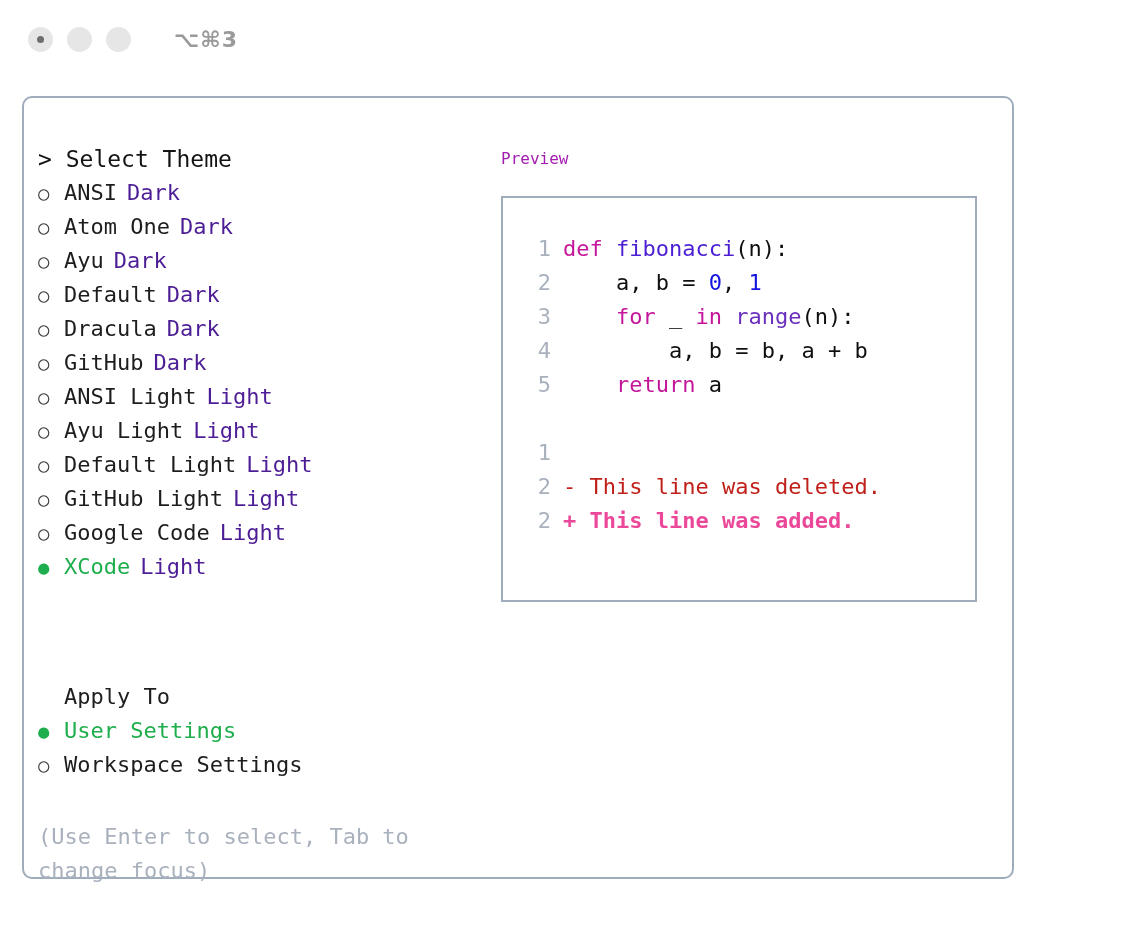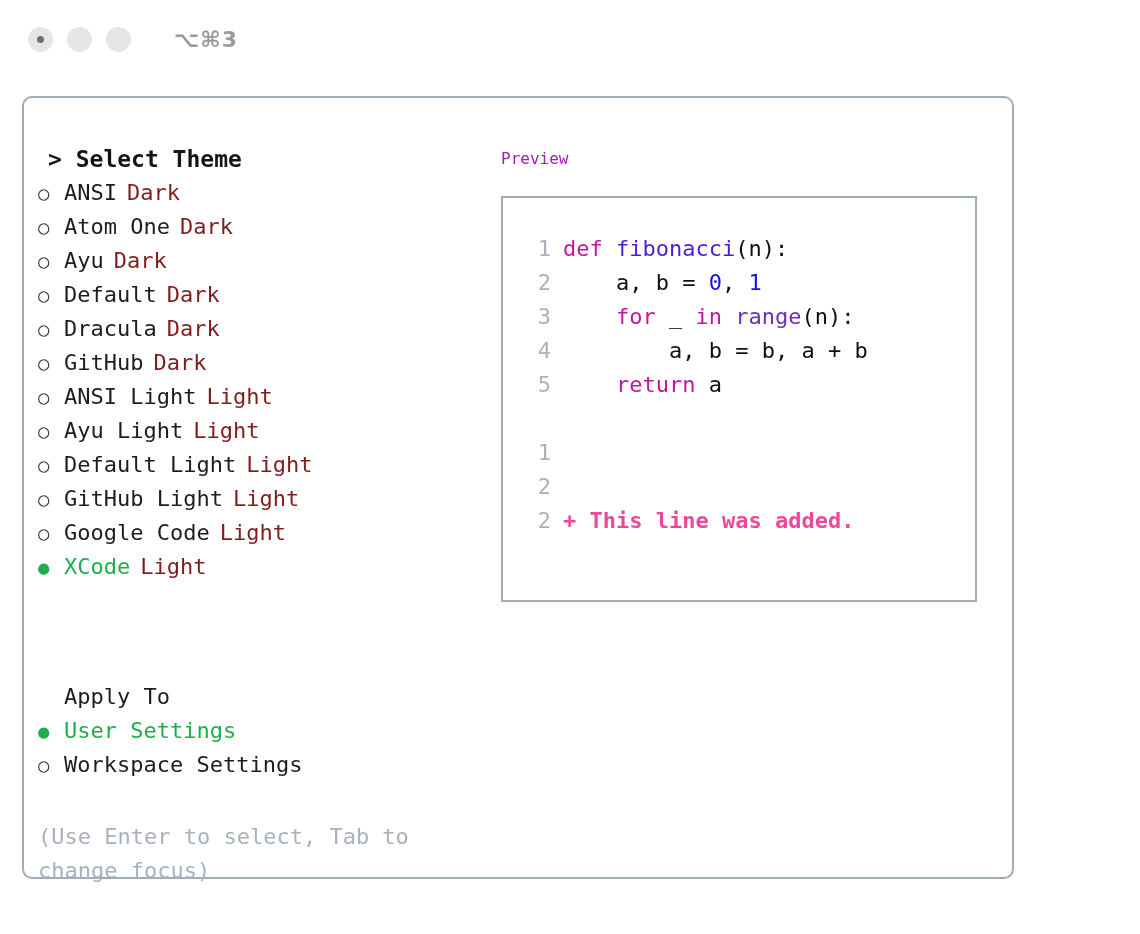--- a/index.html
+++ b/index.html
@@ -70,46 +70,45 @@
   }
 
   
   .left-col {
     position: absolute;
     left: 14px; top: 44px;
     width: 440px;
   }
   .section-header {
     font-size: 23px;
-    font-weight: bold;
+    font-weight: normal;
     color: #141414;
     line-height: 34px;
     white-space: pre;
-    margin-left: 10px;
   }
   .opt-row {
     display: flex;
     align-items: baseline;
     line-height: 34px;
     font-size: 22px;
     white-space: pre;
   }
   .marker {
     width: 26px;
     flex: 0 0 26px;
     font-size: 19px;
     color: #3b3b3b;
   }
   .marker.sel {
     color: #1fae4d;
   }
   .opt-name { color: #1d1d1d; }
   .opt-row.selected .opt-name { color: #1fae4d; }
   .opt-kind {
-    color: #7f1d1d;
+    color: #4c1d95;
     margin-left: 10px;
   }
 
   .apply-header {
     font-size: 22px;
     color: #1d1d1d;
     line-height: 34px;
     margin-top: 96px;
     padding-left: 26px;
     white-space: pre;
@@ -223,21 +222,21 @@
           <div id="code-block">
               <div class="code-line"><span class="lineno">1</span><span class="code-text"><span class="tok-kw">def </span><span class="tok-fn">fibonacci</span><span class="tok-plain">(n):</span></span></div>
               <div class="code-line"><span class="lineno">2</span><span class="code-text"><span class="tok-plain">    a, b = </span><span class="tok-num">0</span><span class="tok-plain">, </span><span class="tok-num">1</span></span></div>
               <div class="code-line"><span class="lineno">3</span><span class="code-text"><span class="tok-plain">    </span><span class="tok-kw">for</span><span class="tok-plain"> _ </span><span class="tok-kw">in</span><span class="tok-plain"> </span><span class="tok-call">range</span><span class="tok-plain">(n):</span></span></div>
               <div class="code-line"><span class="lineno">4</span><span class="code-text"><span class="tok-plain">        a, b = b, a + b</span></span></div>
               <div class="code-line"><span class="lineno">5</span><span class="code-text"><span class="tok-plain">    </span><span class="tok-kw">return</span><span class="tok-plain"> a</span></span></div>
             </div>
           <div class="blank-line"></div>
           <div id="diff-block">
               <div class="code-line"><span class="lineno">1</span></div>
-              <div class="code-line"><span class="lineno">2</span></div>
+              <div class="code-line"><span class="lineno">2</span><span class="code-text diff-del"><span>-</span><span> This line was deleted.</span></span></div>
               <div class="code-line"><span class="lineno">2</span><span class="code-text diff-add"><span>+</span><span> This line was added.</span></span></div>
             </div>
         </div>
       </div>
 
     </div>
   </div>
 </div>
 
 </body></html>

